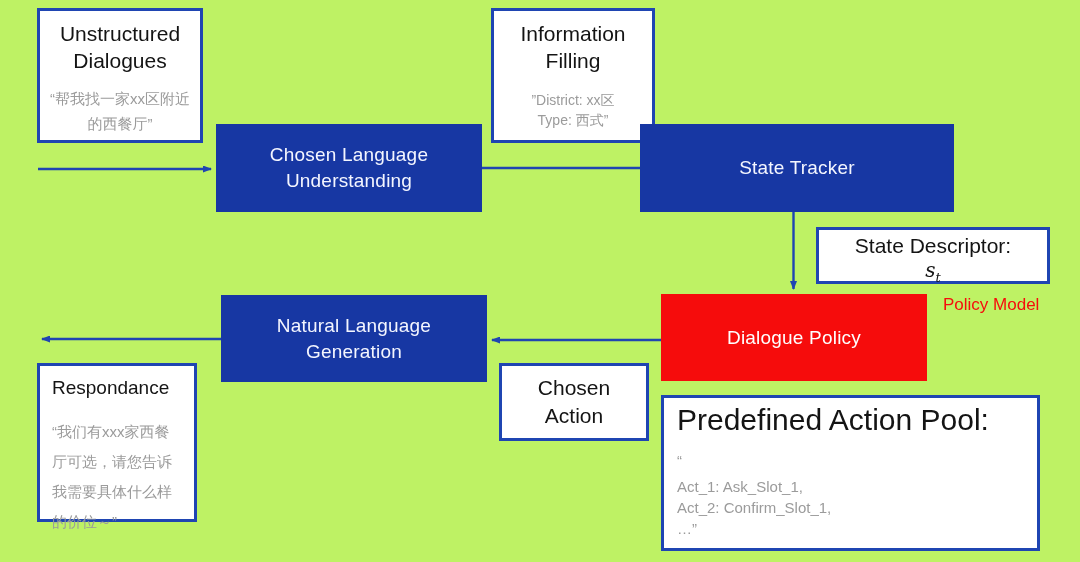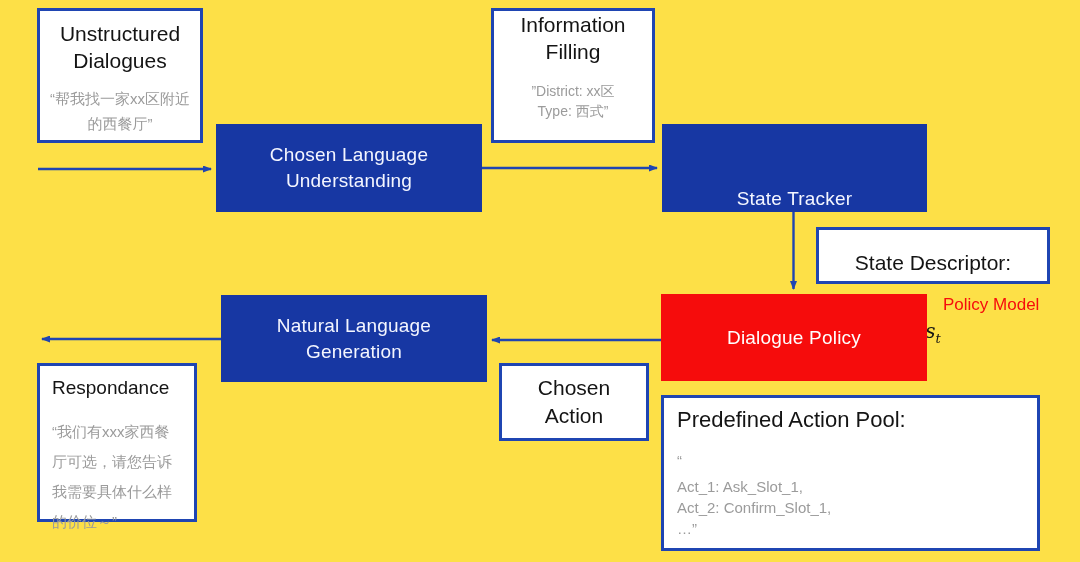--- a/index.html
+++ b/index.html
@@ -1,19 +1,19 @@
 <!DOCTYPE html>
 <html><head>
 <meta charset="utf-8">
 <style>
   html,body{margin:0;padding:0;background:#ffffff;}
   #canvas{
     position:relative;
     width:1080px;height:562px;
-    background:#fde047;
+    background:#bef264;
     font-family:"Liberation Sans","DejaVu Sans",sans-serif;
     overflow:hidden;
   }
   .box{position:absolute;box-sizing:border-box;}
   .outline-box{
     background:#ffffff;
     border:3px solid #1F45B2;
     color:#141414;
   }
   .fill-blue{
@@ -34,44 +34,44 @@
     display:flex;flex-direction:column;align-items:center;
     text-align:center;
   }
   .box-title{font-size:21px;line-height:27px;font-weight:500;color:#141414;}
   .gray{color:#9B9B9B;}
   .example{font-size:15px;line-height:25px;}
   .example-sm{font-size:14px;line-height:20px;}
   #unstructured-box{left:37px;top:8px;width:166px;height:135px;padding-top:9px;}
   #unstructured-box .box-title{max-width:140px;}
   #unstructured-box .example{margin-top:12px;max-width:150px;text-align:center;}
-  #info-box{left:491px;top:8px;width:164px;height:135px;}
+  #info-box{left:491px;top:8px;width:164px;height:135px;padding-top:9px;}
   #info-box .box-title{max-width:130px;}
   #info-box .example-sm{margin-top:16px;}
   #slu-box{left:216px;top:124px;width:266px;height:88px;}
   #slu-box .label-wrap{max-width:210px;}
-  #state-tracker-box{left:662px;top:124px;width:265px;height:88px;align-items:flex-end;}
-  #descriptor-box{left:816px;top:227px;width:234px;height:57px;padding-top:21px;}
+  #state-tracker-box{left:640px;top:124px;width:314px;height:88px;}
+  #descriptor-box{left:816px;top:227px;width:234px;height:57px;padding-top:4px;}
   #descriptor-box .box-title{line-height:24px;}
-  .math-symbol{font-family:"DejaVu Serif","Liberation Serif",serif;font-style:italic;font-size:20px;line-height:24px;color:#141414;margin-top:44px;}
+  .math-symbol{font-family:"DejaVu Serif","Liberation Serif",serif;font-style:italic;font-size:20px;line-height:24px;color:#141414;}
   .math-symbol sub{font-size:13px;font-style:italic;}
   #policy-model-label{
     position:absolute;left:943px;top:295px;width:110px;
     color:#F60C0C;font-size:17px;line-height:19px;font-weight:500;
   }
   #dialogue-policy-box{left:661px;top:294px;width:266px;height:87px;}
   #nlg-box{left:221px;top:295px;width:266px;height:87px;}
   #nlg-box .label-wrap{max-width:200px;}
   #chosen-action-box{left:499px;top:363px;width:150px;height:78px;display:flex;align-items:center;justify-content:center;}
   #chosen-action-box .box-title{max-width:95px;text-align:center;line-height:28px;}
   #respondance-box{left:37px;top:363px;width:160px;height:159px;padding:10px 10px 0 12px;}
   #respondance-box .box-title{font-size:19px;line-height:24px;text-align:left;}
   #respondance-box .example{margin-top:17px;text-align:left;line-height:30px;}
   #action-pool-box{left:661px;top:395px;width:379px;height:156px;padding:8px 12px 0 13px;}
-  #action-pool-box .box-title{font-size:22px;line-height:28px;text-align:left;}
+  #action-pool-box .box-title{font-size:30px;line-height:28px;text-align:left;}
   .pool-line{font-size:15px;line-height:21px;text-align:left;}
   .pool-quote{margin-top:16px;margin-bottom:5px;}
   #arrow-layer{position:absolute;left:0;top:0;width:1080px;height:562px;}
 </style>
 </head>
 <body>
 
 <div id="canvas">
 
   <svg id="arrow-layer" viewBox="0 0 1080 562" xmlns="http://www.w3.org/2000/svg">

